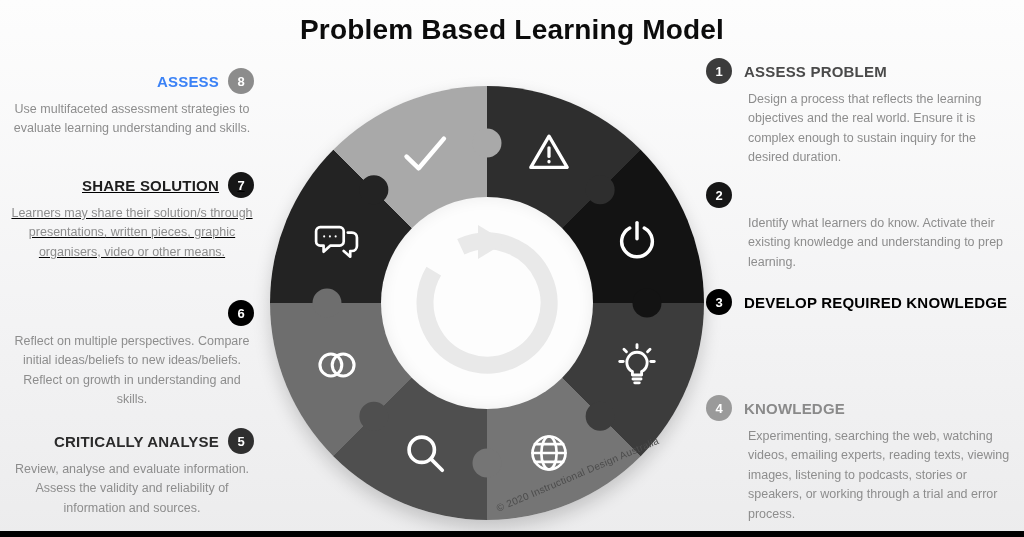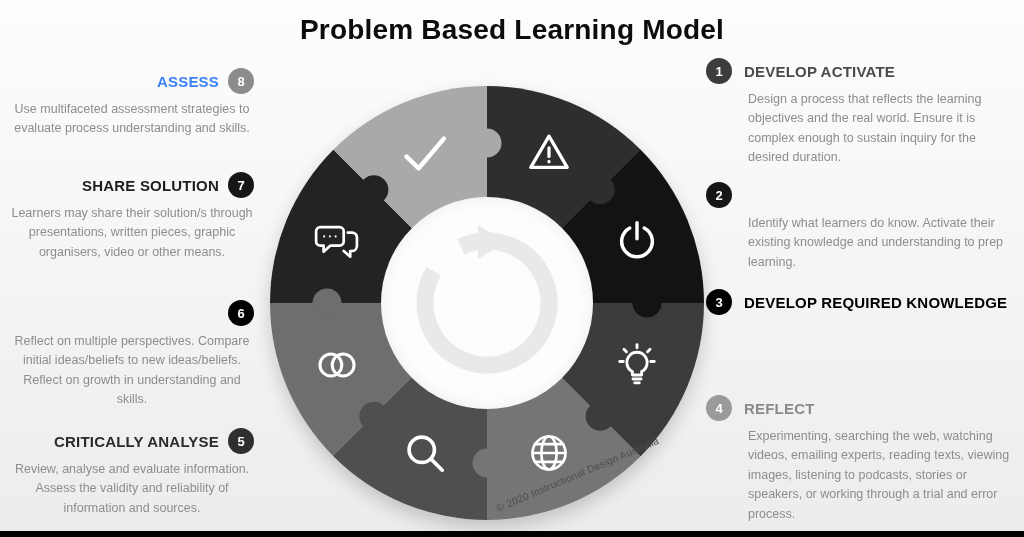--- a/index.html
+++ b/index.html
@@ -59,24 +59,24 @@
 </head>
 <body>
 
 <h1 class="title">Problem Based Learning Model</h1>
 
 <section class="step l-item" style="left:10px; top:68px;">
   <div class="l-head">
     <span class="heading" style="color: #3b82f6;">ASSESS</span>
     <span class="badge" style="background: rgb(140, 140, 140);">8</span>
   </div>
-  <p class="body">Use multifaceted assessment strategies to evaluate process understanding and skills.</p>
-</section>
-
-<section class="step l-item" style="left:10px; top:172px;">
+  <p class="body">Use multifaceted assessment strategies to evaluate learning understanding and skills.</p>
+</section>
+
+<section class="step l-item" style="left:10px; top:172px;text-decoration:underline;">
   <div class="l-head">
     <span class="heading" style="color: rgb(29, 29, 29);">SHARE SOLUTION</span>
     <span class="badge" style="background: rgb(22, 22, 22);">7</span>
   </div>
   <p class="body">Learners may share their solution/s through presentations, written pieces, graphic organisers, video or other means.</p>
 </section>
 
 <section class="step l-item" style="left:10px; top:300px;">
   <div class="l-head">
     <span class="badge" style="background: rgb(0, 0, 0);">6</span>
@@ -88,21 +88,21 @@
   <div class="l-head">
     <span class="heading" style="color: rgb(43, 43, 43);">CRITICALLY ANALYSE</span>
     <span class="badge" style="background: rgb(47, 47, 47);">5</span>
   </div>
   <p class="body">Review, analyse and evaluate information. Assess the validity and reliability of information and sources.</p>
 </section>
 
 <section class="step r-item" style="left:706px; top:58px;">
   <div class="r-head">
     <span class="badge" style="background: rgb(60, 60, 60);">1</span>
-    <span class="heading" style="color: rgb(74, 74, 74);">DEVELOP ACTIVATE</span>
+    <span class="heading" style="color: rgb(74, 74, 74);">ASSESS PROBLEM</span>
   </div>
   <p class="body">Design a process that reflects the learning objectives and the real world. Ensure it is complex enough to sustain inquiry for the desired duration.</p>
 </section>
 
 <section class="step r-item" style="left:706px; top:182px;">
   <div class="r-head">
     <span class="badge" style="background: rgb(22, 22, 22);">2</span>
   </div>
   <p class="body">Identify what learners do know. Activate their existing knowledge and understanding to prep learning.</p>
 </section>
@@ -110,21 +110,21 @@
 <section class="step r-item" style="left:706px; top:289px;">
   <div class="r-head">
     <span class="badge" style="background: rgb(0, 0, 0);">3</span>
     <span class="heading" style="color: rgb(0, 0, 0);">DEVELOP REQUIRED KNOWLEDGE</span>
   </div>
 </section>
 
 <section class="step r-item" style="left:706px; top:395px;">
   <div class="r-head">
     <span class="badge" style="background: rgb(154, 154, 154);">4</span>
-    <span class="heading" style="color: rgb(138, 138, 138);">REFLECT</span>
+    <span class="heading" style="color: rgb(138, 138, 138);">KNOWLEDGE</span>
   </div>
   <p class="body">Experimenting, searching the web, watching videos, emailing experts, reading texts, viewing images, listening to podcasts, stories or speakers, or working through a trial and error process.</p>
 </section>
 
 <div class="wheel">
   <div class="ring" style="background: conic-gradient(rgb(46, 46, 46) 0deg, rgb(46, 46, 46) 45deg, rgb(19, 19, 19) 45deg, rgb(19, 19, 19) 90deg, rgb(60, 60, 60) 90deg, rgb(60, 60, 60) 135deg, rgb(117, 117, 117) 135deg, rgb(117, 117, 117) 180deg, rgb(79, 79, 79) 180deg, rgb(79, 79, 79) 225deg, rgb(110, 110, 110) 225deg, rgb(110, 110, 110) 270deg, rgb(35, 35, 35) 270deg, rgb(35, 35, 35) 315deg, rgb(169, 169, 169) 315deg, rgb(169, 169, 169) 360deg);"></div>
 
   <div class="knob k0" style="background: rgb(169, 169, 169);"></div>
   <div class="knob k1" style="background: rgb(46, 46, 46);"></div>
   <div class="knob k2" style="background: rgb(19, 19, 19);"></div>

